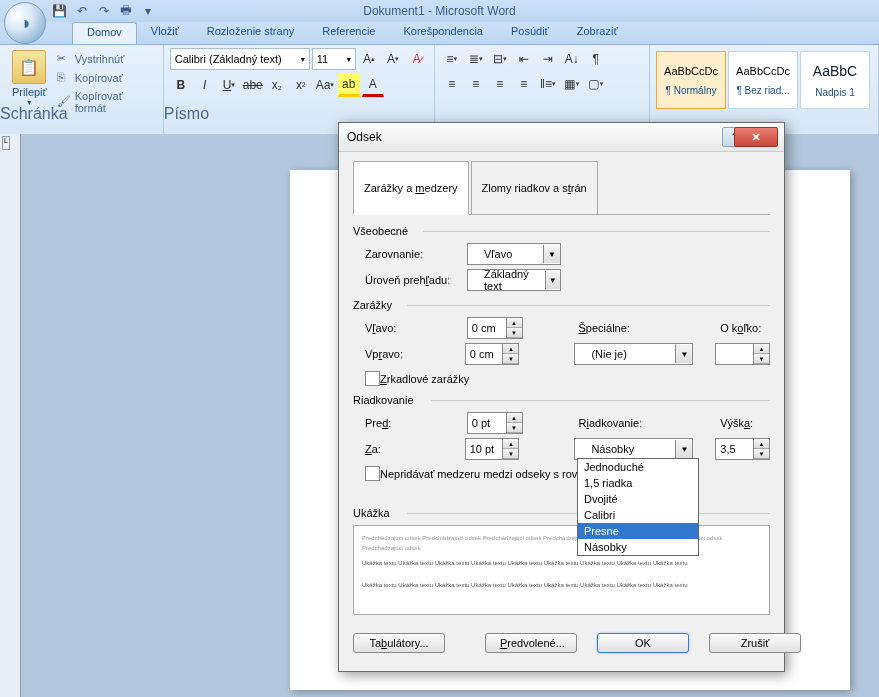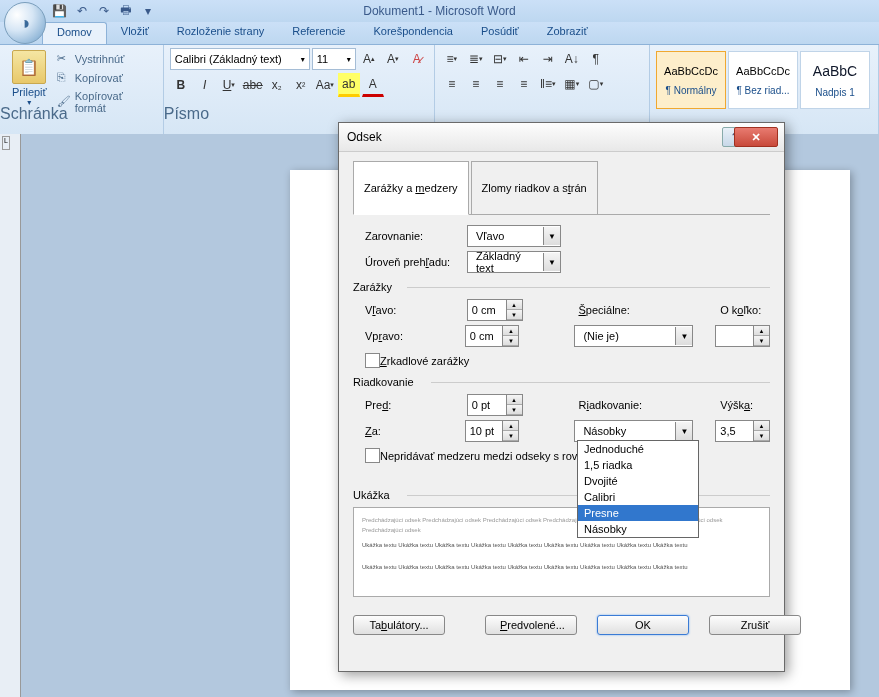--- a/index.html
+++ b/index.html
@@ -1,21 +1,21 @@
 <!DOCTYPE html>
 <html><head>
 <meta charset="utf-8">
 <style>
 body{margin:0;font-family:"Segoe UI",Tahoma,sans-serif;font-size:11px;background:#fff;overflow:hidden;width:879px;height:697px;position:relative}
 .titlebar{height:22px;background:linear-gradient(#cbe0f7,#bdd7f0);display:flex;align-items:center;position:relative}
 .office-btn{width:40px;height:40px;border-radius:50%;background:radial-gradient(circle at 30% 30%,#fff,#d6e6f5 40%,#6b9dc8);border:1px solid #7a9ebc;position:absolute;top:2px;left:4px;z-index:10;display:flex;align-items:center;justify-content:center;font-size:18px;color:#3a6a9a;font-weight:bold}
 .qat{position:absolute;left:52px;top:3px;display:flex;gap:6px;align-items:center}
 .qat span{width:16px;height:16px;display:inline-flex;align-items:center;justify-content:center;color:#3a5a8a;font-size:12px}
 .title-text{position:absolute;left:50%;transform:translateX(-50%);color:#3a5a8a;font-size:12px}
-.tabs{height:22px;background:linear-gradient(#cbe0f7,#bdd7f0);display:flex;padding-left:42px;border-bottom:1px solid #8db2d8}
+.tabs{height:22px;background:linear-gradient(#cbe0f7,#bdd7f0);display:flex;padding-left:72px;border-bottom:1px solid #8db2d8}
 .tab{padding:3px 14px;color:#1a4e8a;font-size:11px;cursor:pointer}
 .tab.active{background:#e8f1fb;border:1px solid #8db2d8;border-bottom:none;border-radius:3px 3px 0 0}
 .ribbon{height:90px;background:linear-gradient(#e8f1fb,#d6e6f5);display:flex;border-bottom:1px solid #8db2d8}
 .group{border-right:1px solid #b3cce5;padding:3px 6px 2px;display:flex;flex-direction:column;position:relative}
 .group-label{position:absolute;bottom:12px;left:0;right:0;text-align:left;font-size:16px;color:#4a6a8a}
 .paste-btn{display:flex;flex-direction:column;align-items:center;padding:2px 6px}
 .paste-icon{width:32px;height:32px;background:linear-gradient(#f5e6a3,#e8c86a);border:1px solid #c8a850;border-radius:2px;display:flex;align-items:center;justify-content:center;font-size:16px}
 .small-btn{display:flex;align-items:center;gap:4px;padding:2px 4px;color:#4a6a8a;font-size:11px}
 .small-btn .ic{width:14px;height:14px;display:inline-block}
 .font-row{display:flex;gap:2px;align-items:center;margin-bottom:3px}
@@ -38,21 +38,21 @@
 .dlg-tabs{display:flex;border-bottom:1px solid #aaa;margin-bottom:10px}
 .dlg-tab{padding:20px 10px;border:1px solid #aaa;background:#f0f0f0;font-size:11px;position:relative;top:1px;margin-right:2px}
 .dlg-tab.active{background:#fff;border-bottom:1px solid #fff}
 .section-hd{font-size:11px;margin:8px 0 6px;position:relative}
 .section-hd::after{content:"";position:absolute;left:70px;right:0;top:50%;height:1px;background:#ccc}
 .section-hd.w2::after{left:54px}
 .section-hd.w3::after{left:78px}
 .frow{display:flex;align-items:center;margin:4px 0 4px 12px;gap:8px}
 .flabel{width:94px;font-size:11px}
 .combo{border:1px solid #888;background:#fff;font-size:11px;height:20px;display:flex;align-items:center;position:relative}
-.combo .txt{padding:0 8px;flex:1}
+.combo .txt{padding:0 16px;flex:1}
 .combo .arr{width:16px;height:18px;border-left:1px solid #888;background:linear-gradient(#f5f5f5,#ddd);display:flex;align-items:center;justify-content:center;font-size:8px}
 .spin{border:1px solid #888;background:#fff;font-size:11px;height:20px;display:flex;align-items:center;width:54px}
 .spin .txt{padding:0 4px;flex:1}
 .spin .arrs{width:15px;display:flex;flex-direction:column;border-left:1px solid #888}
 .spin .arrs div{height:9px;background:linear-gradient(#f5f5f5,#ddd);font-size:6px;display:flex;align-items:center;justify-content:center;border-bottom:1px solid #aaa}
 .chk{display:flex;align-items:center;gap:0;margin:6px 0 6px 12px;font-size:11px}
 .chk .box{width:13px;height:13px;border:1px solid #888;background:#fff}
 .dropdown{position:absolute;background:#fff;border:1px solid #666;font-size:11px;z-index:200}
 .dropdown div{padding:2px 6px}
 .dropdown div.sel{background:#3177cd;color:#fff}
@@ -203,20 +203,21 @@
     <span class="dlg-title-text">Odsek</span>
     <div class="dlg-help">?</div>
     <div class="dlg-close">✕</div>
   </div>
   <div class="dlg-body">
     <div class="dlg-tabs">
       <div class="dlg-tab active"><span>Zarážky a <u class="acc">m</u>edzery</span></div>
       <div class="dlg-tab"><span>Zlomy riadkov a s<u class="acc">t</u>rán</span></div>
     </div>
 
+    <div class="section-hd">Všeobecné</div>
     <div class="frow">
       <div class="flabel">Zarovnanie:</div>
       <div class="combo" style="width:92px">
           <span class="txt">Vľavo</span>
           <span class="arr">▼</span>
         </div>
     </div>
     <div class="frow">
       <div class="flabel">Úroveň preh<u class="acc">ľ</u>adu:</div>
       <div class="combo" style="width:92px">

